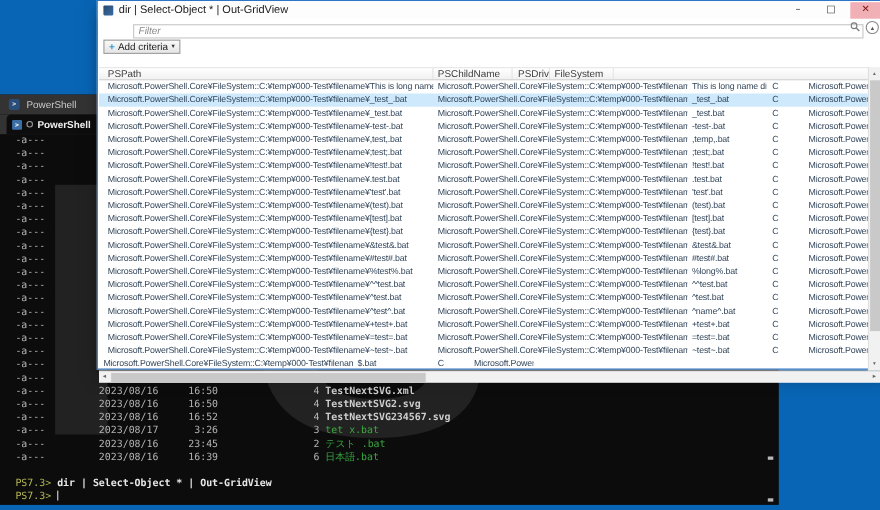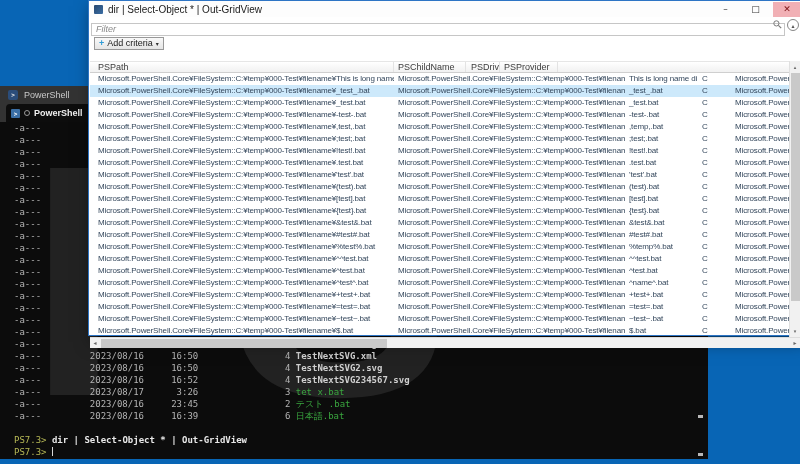--- a/index.html
+++ b/index.html
@@ -37,21 +37,21 @@
 
   
   #ogv { position:absolute; left:88px; top:0; width:714px; height:336px; background:#ffffff;
          border:1px solid #2e75c5; box-shadow:4px 6px 16px rgba(0,0,0,0.5); z-index:5; }
   .g-titlebar { height:16px; background:#fdfdfd; display:flex; align-items:center; padding-left:5px; gap:5px; }
   .g-ico { width:9px; height:9px; background:linear-gradient(135deg,#27476e,#3a6ea5); border-radius:1px; }
   .g-title { font-size:10px; color:#1a1a1a; flex:1; white-space:nowrap; overflow:hidden; }
   .wbtn { width:25px; height:15px; text-align:center; font:9px/15px "DejaVu Sans",sans-serif; color:#333; }
   .wbtn.close { background:#f1b0b5; color:#7c1315; width:28px; }
   .g-filterrow { height:15px; display:flex; align-items:center; padding:1px 2px; gap:2px; }
-  .g-filterbox { position:relative; flex:1; height:13px; }
+  .g-filterbox { position:relative; flex:1; height:13px;margin-left:30px; }
   .g-filter { width:100%; height:13px; border:1px solid #c6c6c6; font:italic 9px "Liberation Sans",sans-serif;
               color:#444; padding:0 14px 0 4px; outline:none; }
   .g-filter::placeholder { color:#8a8a8a; font-style:italic; }
   .g-mag { position:absolute; right:3px; top:2px; }
   .g-collapse { width:12px; height:12px; border:1px solid #888; border-radius:50%; text-align:center;
                 font:6px/11px "DejaVu Sans",sans-serif; color:#555; }
   .g-critrow { height:13px; padding-left:5px; }
   .g-addcrit { display:inline-flex; align-items:center; gap:3px; height:13px; padding:0 4px;
                border:1px solid #989898; background:linear-gradient(#f9f9f9,#e5e5e5);
                font:9px "Liberation Sans",sans-serif; color:#1a1a1a; }
@@ -133,21 +133,21 @@
         <span>Add criteria</span>
         <span class="caret">▾</span>
       </button>
     </div>
 
     <div class="g-grid">
       <div class="g-head">
         <div class="gh c1">PSPath</div>
         <div class="gh c3">PSChildName</div>
         <div class="gh c4">PSDrive</div>
-        <div class="gh c5">PSProvider</div>
+        <div class="gh c5">FileSystem</div>
       </div>
       <div class="g-body" id="grid-body">
           <div class="grow">
             <div class="gc c1">Microsoft.PowerShell.Core¥FileSystem::C:¥temp¥000-Test¥filename¥This is long name dir</div>
             <div class="gc c2">Microsoft.PowerShell.Core¥FileSystem::C:¥temp¥000-Test¥filename</div>
             <div class="gc c3">This is long name dir</div>
             <div class="gc c4">C</div>
             <div class="gc c5">Microsoft.PowerS</div>
           </div>
           <div class="grow sel">
@@ -237,21 +237,21 @@
           <div class="grow">
             <div class="gc c1">Microsoft.PowerShell.Core¥FileSystem::C:¥temp¥000-Test¥filename¥#test#.bat</div>
             <div class="gc c2">Microsoft.PowerShell.Core¥FileSystem::C:¥temp¥000-Test¥filename</div>
             <div class="gc c3">#test#.bat</div>
             <div class="gc c4">C</div>
             <div class="gc c5">Microsoft.PowerS</div>
           </div>
           <div class="grow">
             <div class="gc c1">Microsoft.PowerShell.Core¥FileSystem::C:¥temp¥000-Test¥filename¥%test%.bat</div>
             <div class="gc c2">Microsoft.PowerShell.Core¥FileSystem::C:¥temp¥000-Test¥filename</div>
-            <div class="gc c3">%temp%.bat</div>
+            <div class="gc c3">%long%.bat</div>
             <div class="gc c4">C</div>
             <div class="gc c5">Microsoft.PowerS</div>
           </div>
           <div class="grow">
             <div class="gc c1">Microsoft.PowerShell.Core¥FileSystem::C:¥temp¥000-Test¥filename¥^^test.bat</div>
             <div class="gc c2">Microsoft.PowerShell.Core¥FileSystem::C:¥temp¥000-Test¥filename</div>
             <div class="gc c3">^^test.bat</div>
             <div class="gc c4">C</div>
             <div class="gc c5">Microsoft.PowerS</div>
           </div>
@@ -284,21 +284,20 @@
             <div class="gc c5">Microsoft.PowerS</div>
           </div>
           <div class="grow">
             <div class="gc c1">Microsoft.PowerShell.Core¥FileSystem::C:¥temp¥000-Test¥filename¥~test~.bat</div>
             <div class="gc c2">Microsoft.PowerShell.Core¥FileSystem::C:¥temp¥000-Test¥filename</div>
             <div class="gc c3">~test~.bat</div>
             <div class="gc c4">C</div>
             <div class="gc c5">Microsoft.PowerS</div>
           </div>
           <div class="grow">
-            <div class="gc c1">Microsoft.PowerShell.Core¥FileSystem::C:¥temp¥000-Test¥filename¥$.bat</div>
             <div class="gc c2">Microsoft.PowerShell.Core¥FileSystem::C:¥temp¥000-Test¥filename</div>
             <div class="gc c3">$.bat</div>
             <div class="gc c4">C</div>
             <div class="gc c5">Microsoft.PowerS</div>
           </div>
         </div>
       <div class="g-vscroll">
         <span class="varrow up">▴</span>
         <span class="vthumb"></span>
         <span class="varrow down">▾</span>

